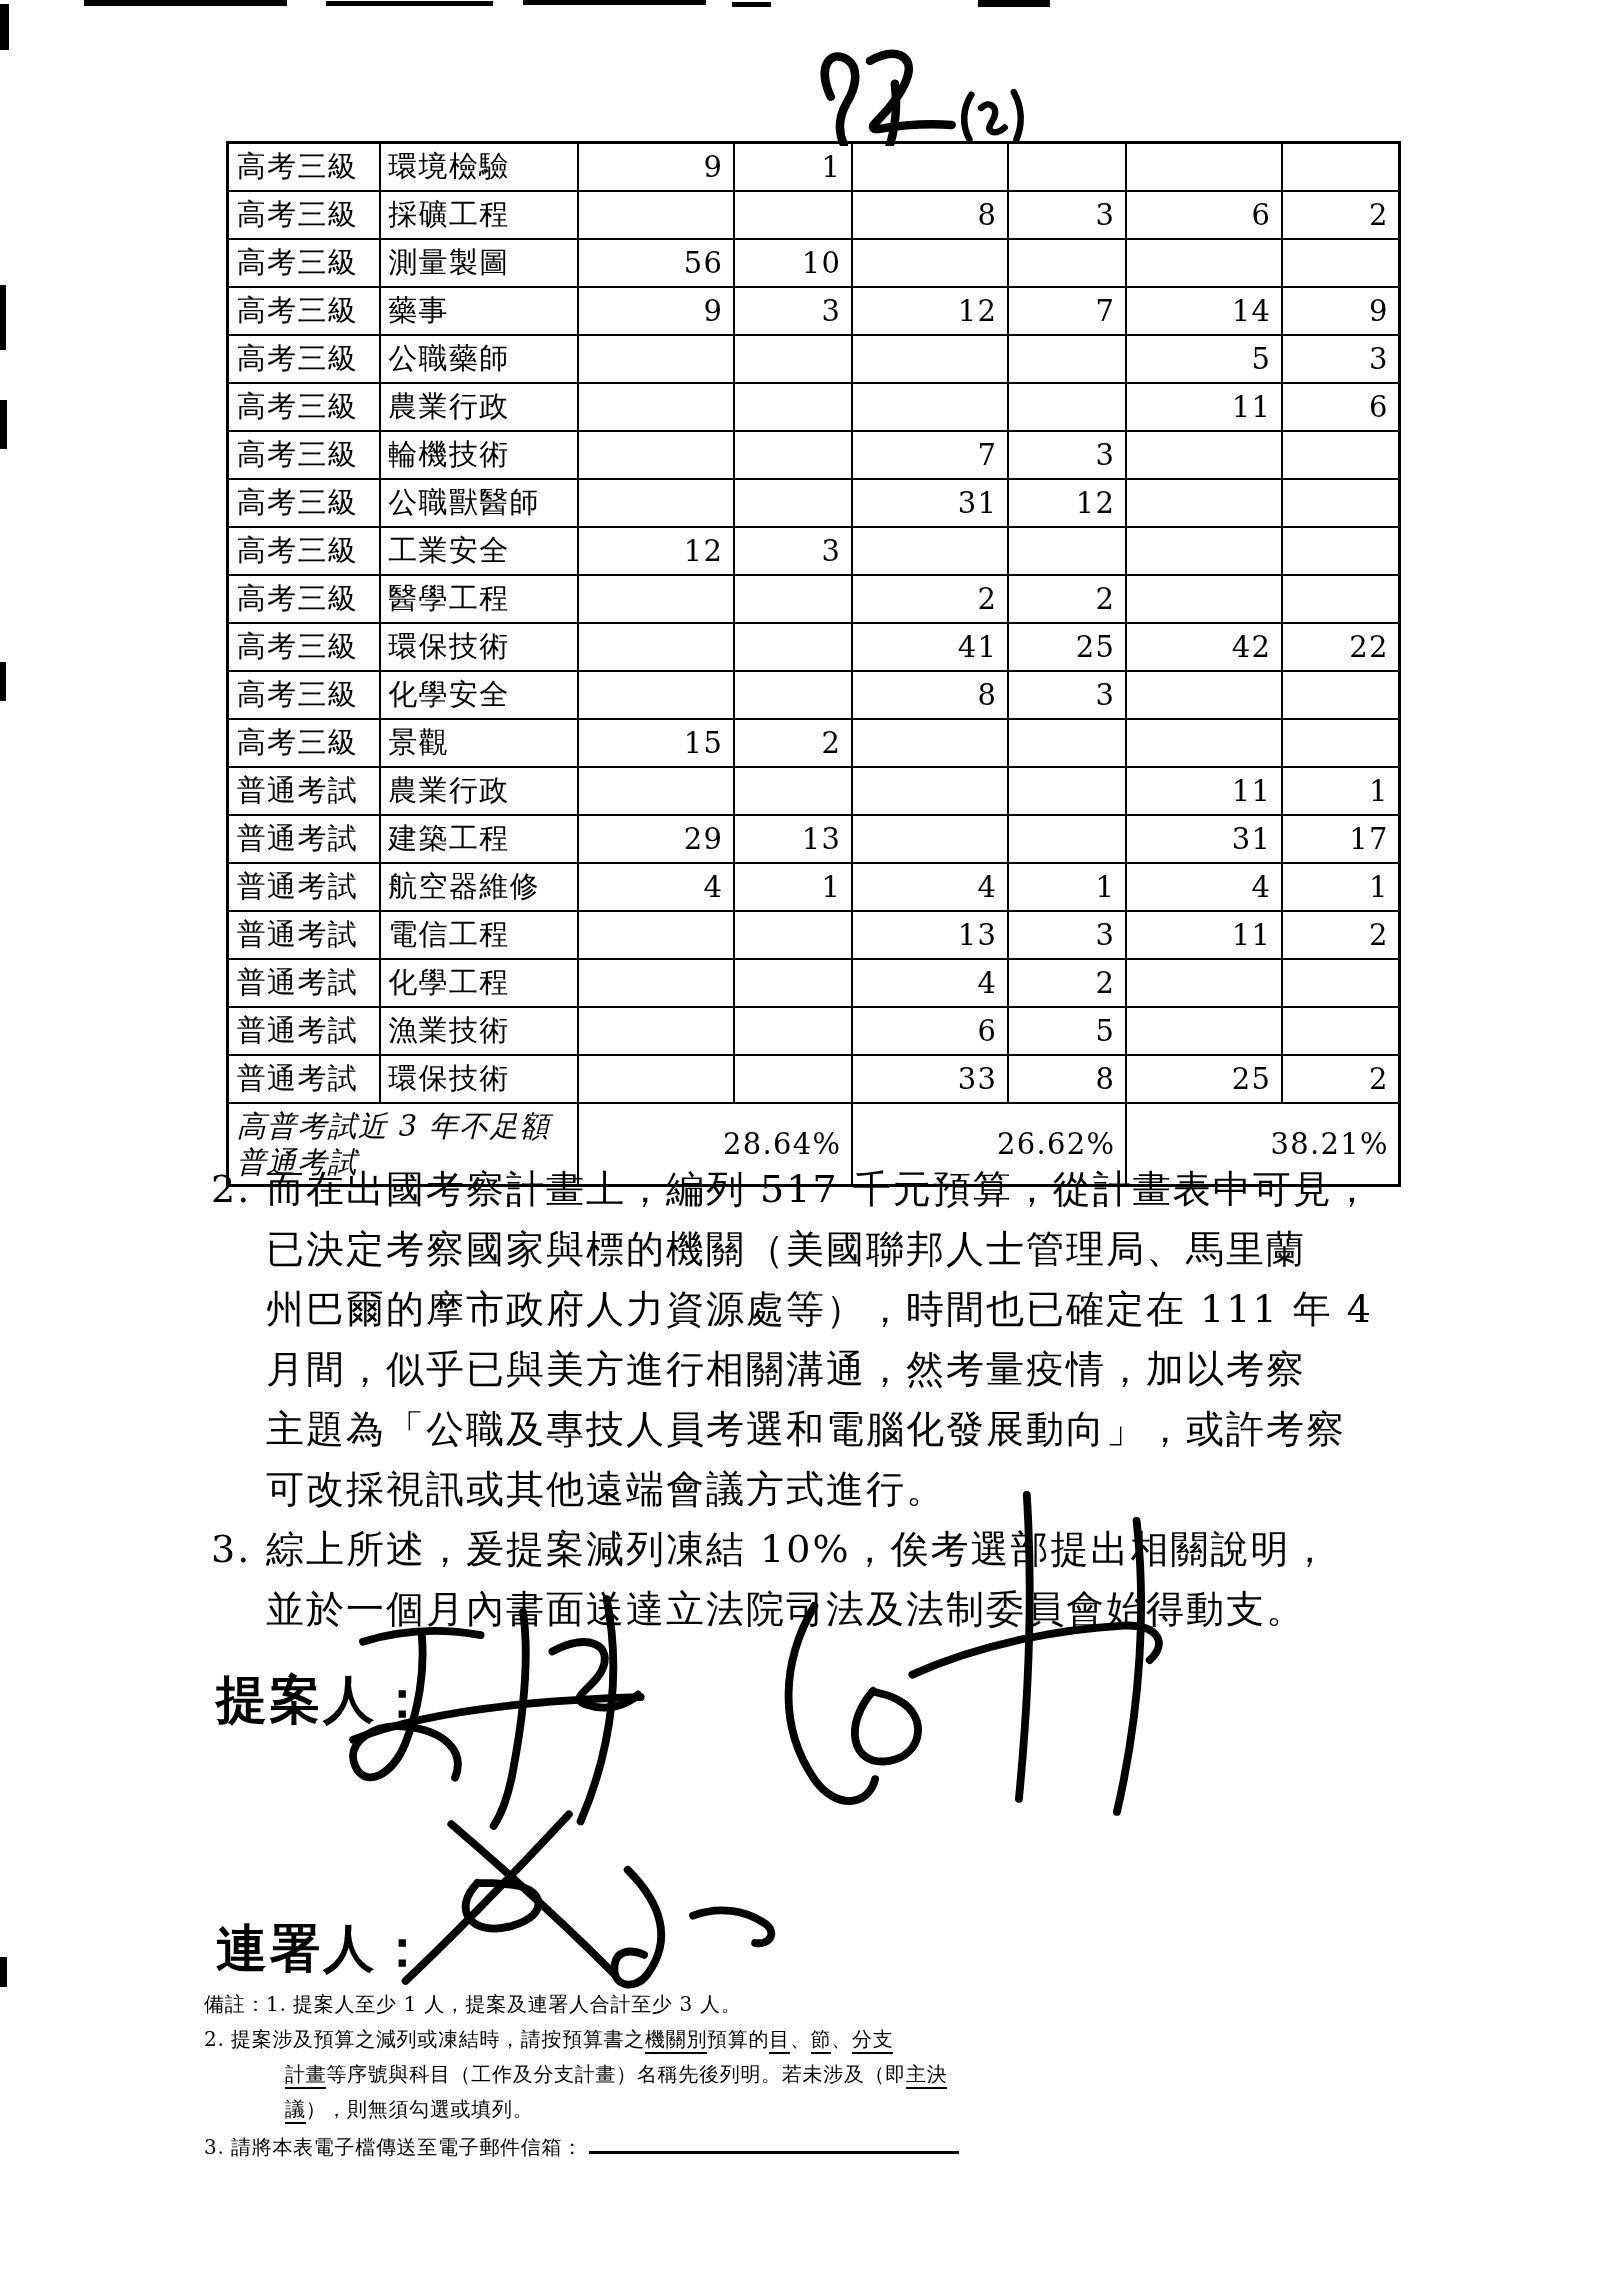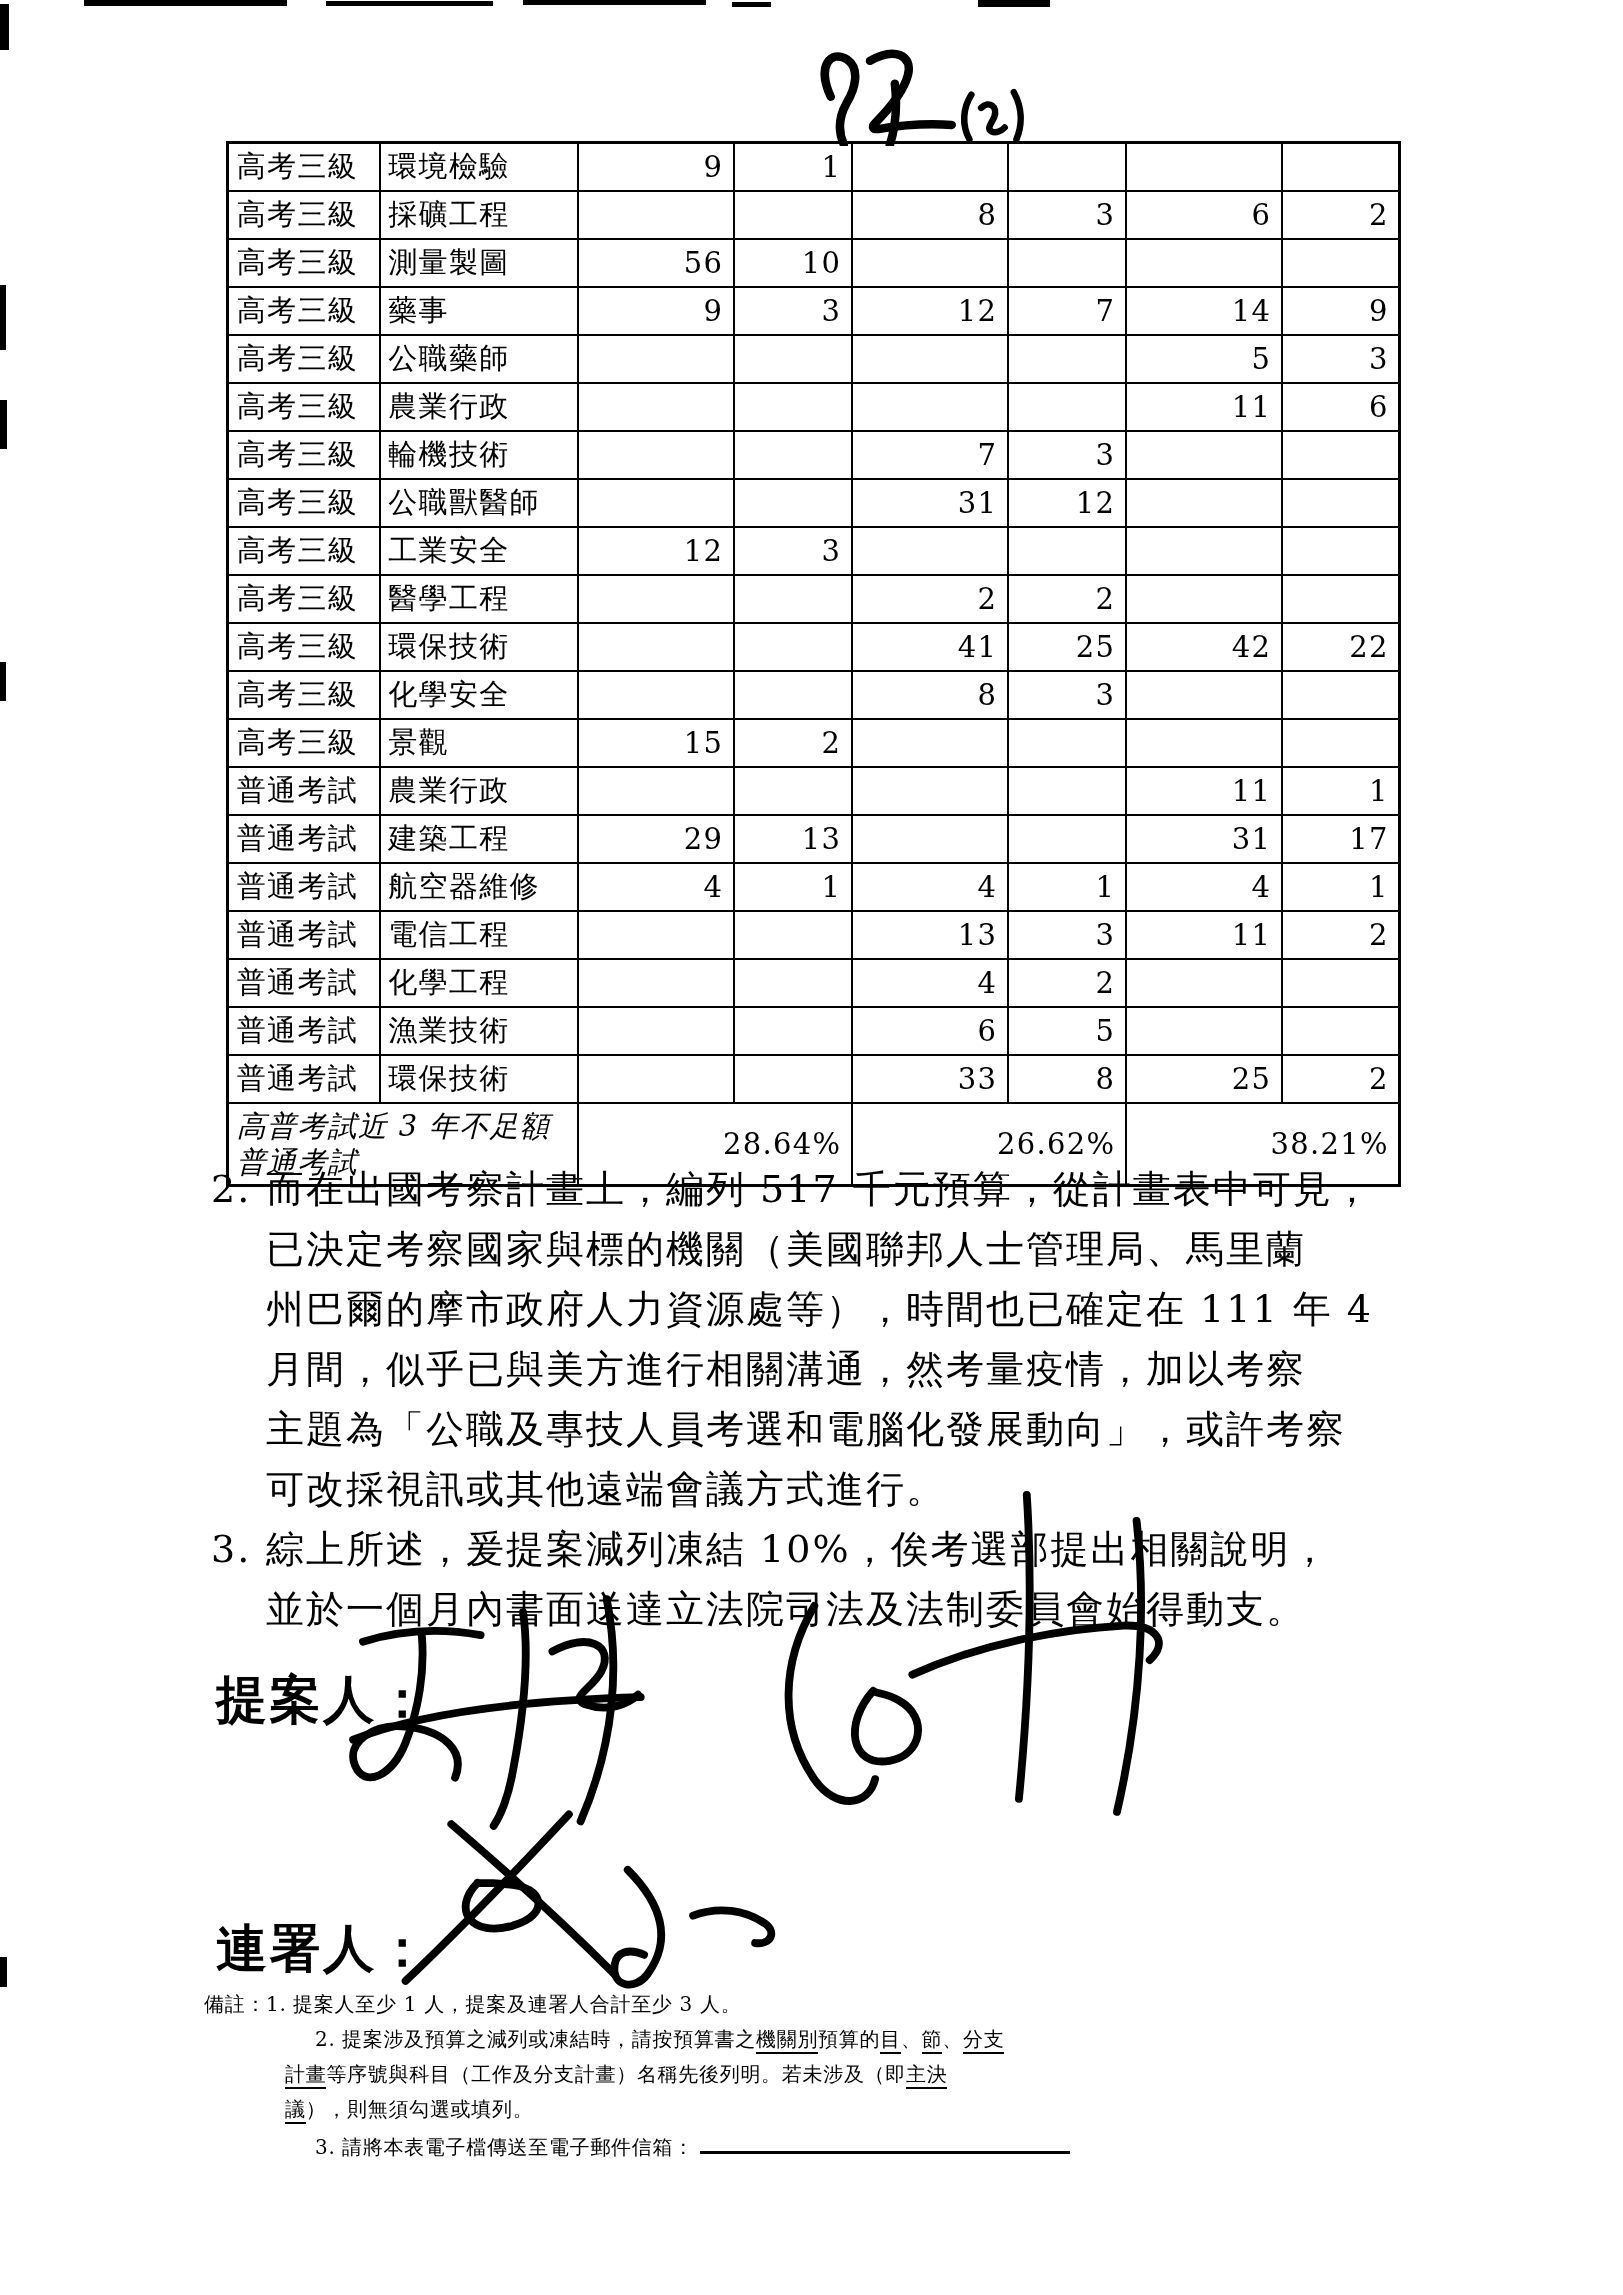--- a/index.html
+++ b/index.html
@@ -49,21 +49,21 @@
     letter-spacing: 2.6px; white-space: nowrap;
   }
   .sig-svg { position: absolute; }
 
   
   .notes {
     position: absolute; left: 204px; top: 1987px;
     font-size: 20px; line-height: 35px; letter-spacing: 0.7px; white-space: nowrap;
   }
   .note-row { display: block; }
-  .indent-1 { margin-left: 111px; }
+  .indent-1 { }
   .indent-2 { margin-left: 81px; }
   .n-num { margin-right: 6.5px; }
   .useg { border-bottom: 2px solid #000; padding-bottom: 1.3px; }
   .blank-line {
     display: inline-block; width: 370px; height: 23.5px;
     border-bottom: 3.3px solid #000; margin-left: 6.5px; vertical-align: baseline;
   }
 </style>
 </head>
 <body>

